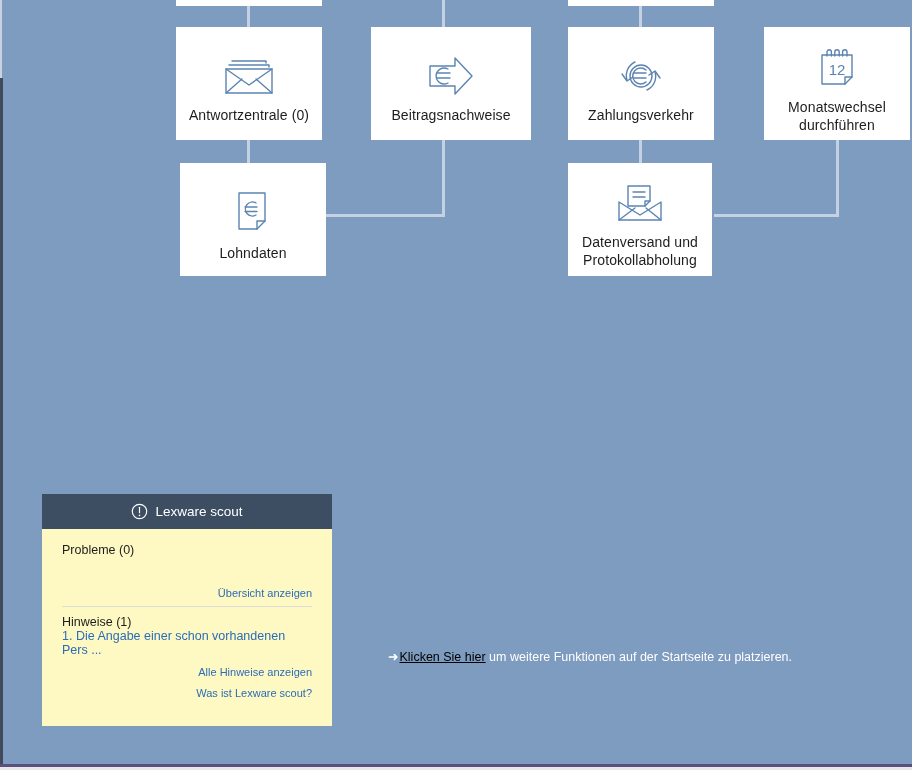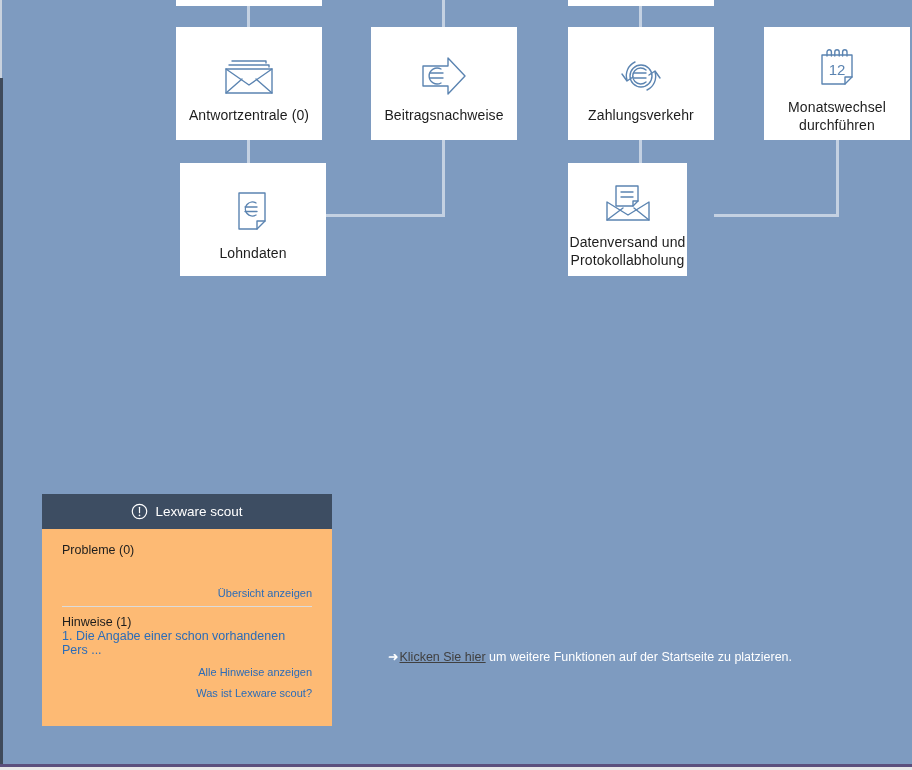--- a/index.html
+++ b/index.html
@@ -123,21 +123,21 @@
     justify-content: center;
     gap: 7px;
   }
   #scout-header .scout-title {
     color: #ffffff;
     font-size: 13.5px;
     font-family: "Liberation Sans", sans-serif;
   }
   #scout-body {
     padding: 14px 20px 14px 20px;
-    background: #fdba74;
+    background: #fef9c3;
     height: 197px;
     box-sizing: border-box;
     position: relative;
   }
   .scout-section-label {
     font-size: 12.5px;
     color: #1d1d1d;
     font-family: "Liberation Sans", sans-serif;
   }
   .scout-link {
@@ -170,21 +170,21 @@
     font-size: 12.5px;
     color: #ffffff;
     white-space: nowrap;
     font-family: "Liberation Sans", sans-serif;
   }
   #hint-line .hint-arrow {
     color: #ffffff;
     margin-right: 1px;
   }
   #hint-line .hint-link {
-    color: #404040;
+    color: #000000;
     text-decoration: underline;
     cursor: pointer;
   }
 </style>
 </head>
 <body>
 
 <div id="app">
 
   <div class="left-rail-top"></div>
@@ -220,21 +220,21 @@
           <rect x="4" y="14" width="46" height="24"></rect>
           <path d="M4 14 L27 30 L50 14"></path>
           <path d="M4 38 L20 24"></path>
           <path d="M50 38 L34 24"></path>
         </svg>
       </span>
       <span class="tile-label">Antwortzentrale (0)</span>
     </div>
   </div>
 
-  <div class="tile" style="left:371px; top:27px; width:146px; height:113px;">
+  <div class="tile" style="left:371px; top:27px; width:160px; height:113px;">
     <div class="tile-inner">
       <span class="tile-icon">
         <svg width="50" height="42" viewBox="0 0 50 42" fill="none" stroke="#5b84b1" stroke-width="1.4" stroke-linejoin="round" stroke-linecap="round">
           <path d="M4 11 h25 V3 L46 21 L29 39 v-8 H4 Z"></path>
           <path d="M22 14 a8 8 0 1 0 0 14"></path>
           <path d="M11 18 h13"></path>
           <path d="M11 23 h13"></path>
         </svg>
       </span>
       <span class="tile-label">Beitragsnachweise</span>
@@ -284,21 +284,21 @@
           <path d="M23 40 v-8 h8"></path>
           <path d="M22 14 a7 7 0 1 0 0 12"></path>
           <path d="M11 18 h12"></path>
           <path d="M11 22.5 h12"></path>
         </svg>
       </span>
       <span class="tile-label">Lohndaten</span>
     </div>
   </div>
 
-  <div class="tile" style="left:568px; top:163px; width:119px; height:113px;">
+  <div class="tile" style="left:568px; top:163px; width:144px; height:113px;">
     <div class="tile-inner">
       <span class="tile-icon">
         <svg width="54" height="42" viewBox="0 0 54 42" fill="none" stroke="#5b84b1" stroke-width="1.4" stroke-linejoin="round" stroke-linecap="round">
           <path d="M15 4 h22 v15 l-5 5 H15 Z"></path>
           <path d="M32 24 v-5 h5"></path>
           <path d="M20 10 h12"></path>
           <path d="M20 15 h12"></path>
           <path d="M6 20 L27 33 L48 20 v18 H6 Z"></path>
           <path d="M6 38 L22 26"></path>
           <path d="M48 38 L33 26"></path>

